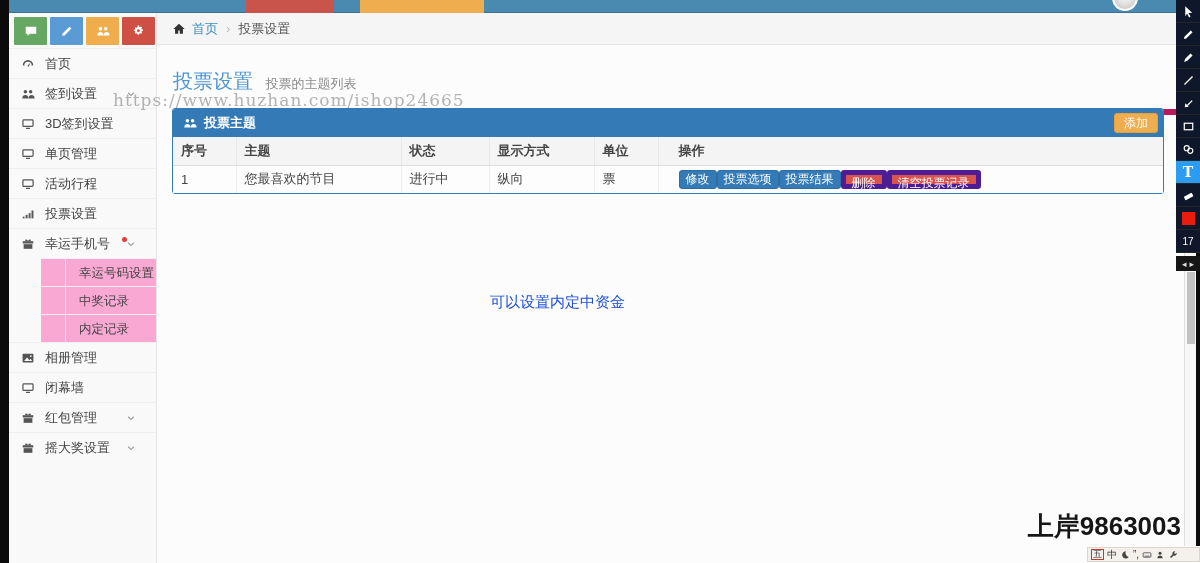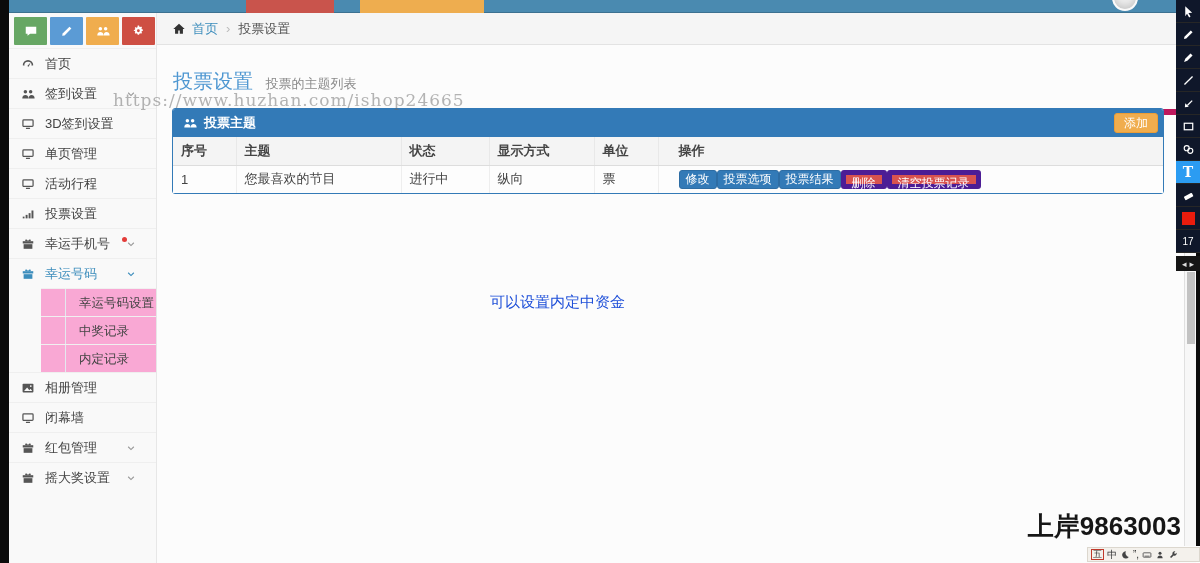--- a/index.html
+++ b/index.html
@@ -224,35 +224,20 @@
       <div class="mi">
         <span class="ic">
           <svg viewBox="0 0 16 16" fill="currentColor">
             <rect x="2" y="4.8" width="12" height="2.6"></rect>
             <rect x="3" y="8.2" width="10" height="5.3"></rect>
             <path d="M8 4.8C6.5 1.8 3.4 3 5.3 4.8Z M8 4.8c1.5-3 4.6-1.8 2.7 0Z"></path>
           </svg>
         </span>
         <span class="lab">幸运手机号</span>
         <span class="dot"></span>
-        <span class="ic chev">
-          <svg viewBox="0 0 16 16" fill="none" stroke="currentColor" stroke-width="1.8">
-            <path d="M3.5 6 8 10.5 12.5 6"></path>
-          </svg>
-        </span>
-      </div>
-      <div class="mi active">
-        <span class="ic">
-          <svg viewBox="0 0 16 16" fill="currentColor">
-            <rect x="2" y="4.8" width="12" height="2.6"></rect>
-            <rect x="3" y="8.2" width="10" height="5.3"></rect>
-            <path d="M8 4.8C6.5 1.8 3.4 3 5.3 4.8Z M8 4.8c1.5-3 4.6-1.8 2.7 0Z"></path>
-          </svg>
-        </span>
-        <span class="lab">幸运号码</span>
         <span class="ic chev">
           <svg viewBox="0 0 16 16" fill="none" stroke="currentColor" stroke-width="1.8">
             <path d="M3.5 6 8 10.5 12.5 6"></path>
           </svg>
         </span>
       </div>
       <div class="submenu">
         <div class="smi">幸运号码设置</div>
         <div class="smi">中奖记录</div>
         <div class="smi">内定记录</div>

